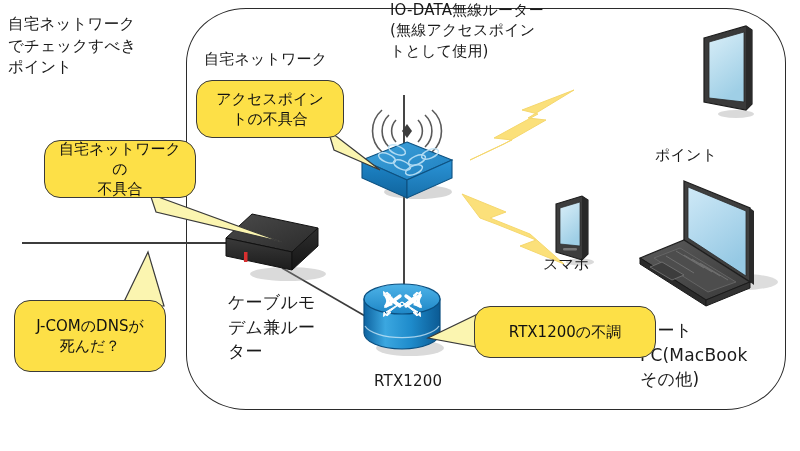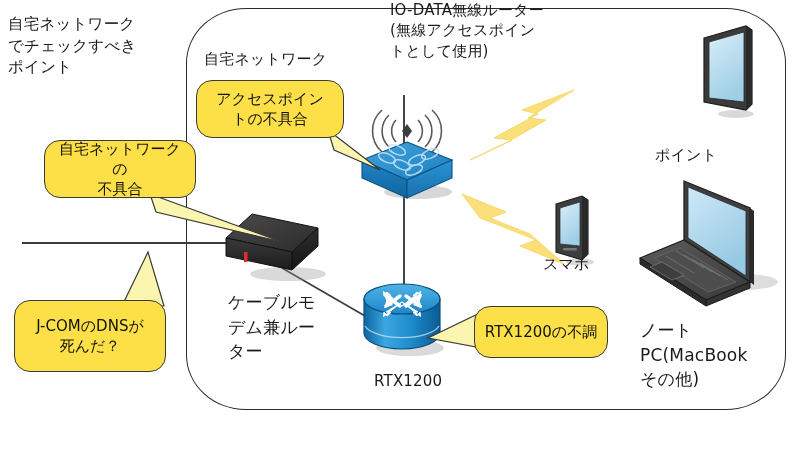--- a/index.html
+++ b/index.html
@@ -300,15 +300,15 @@
 
   <svg class="abs callout-tail" width="80" height="80" style="left:118px; top:248px;">
     <polygon points="30,4 46,58 4,58" fill="#FBF5B0" stroke="#3a3a3a" stroke-width="1.2"></polygon>
   </svg>
   <div class="abs callout" style="left:14px; top:300px; width:152px; height:72px;">J-COMのDNSが
 死んだ？</div>
 
   <svg class="abs callout-tail" width="90" height="70" style="left:424px; top:306px;">
     <polygon points="58,6 58,42 4,32" fill="#FBF5B0" stroke="#3a3a3a" stroke-width="1.2"></polygon>
   </svg>
-  <div class="abs callout" style="left:474px; top:306px; width:134px; height:52px;">RTX1200の不調</div>
+  <div class="abs callout" style="left:474px; top:306px; width:182px; height:52px;">RTX1200の不調</div>
 
 </div>
 
 </body></html>

